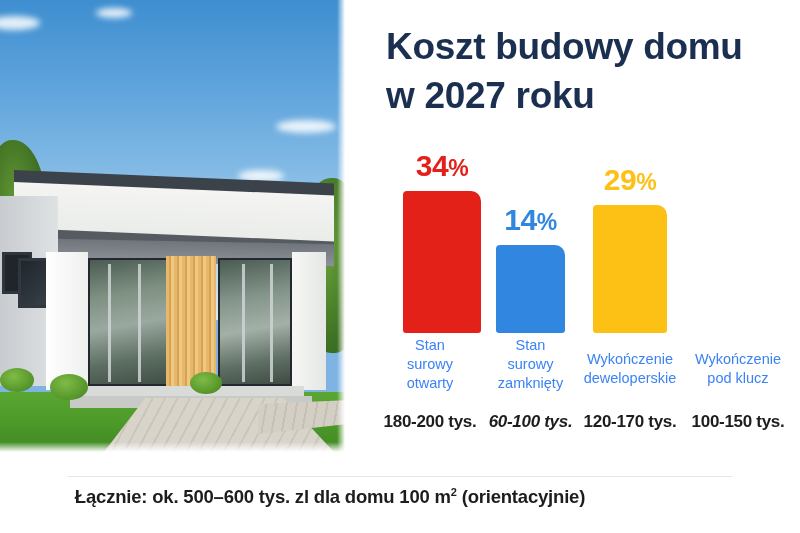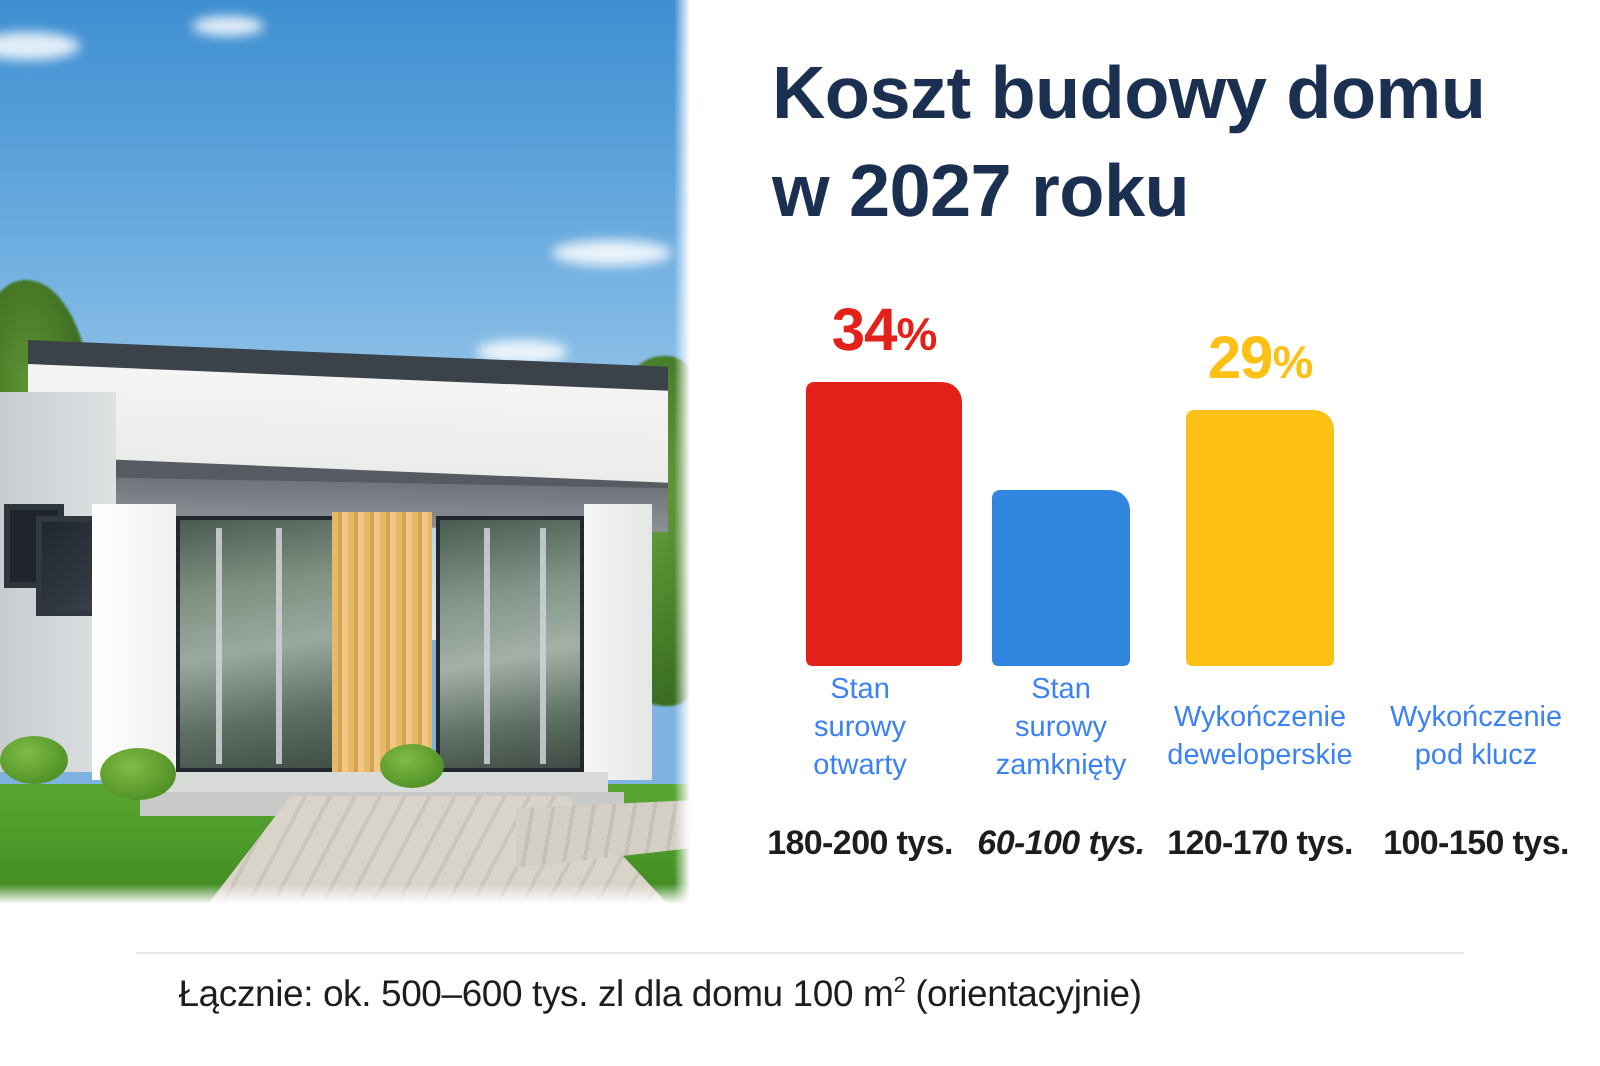--- a/index.html
+++ b/index.html
@@ -307,21 +307,21 @@
     left: 68px; top: 476px;
     width: 664px; height: 1px;
     background: #e6e6e6;
   }
   .footer {
     position: absolute;
     left: 0; top: 486px;
     width: 660px;
     text-align: center;
     font-size: 18.5px;
-    font-weight: normal;
+    font-weight: bold;
     color: #1d1d1d;
     letter-spacing: -0.2px;
   }
   .footer sup { font-size: 11px; vertical-align: super; }
 </style>
 </head>
 <body>
 
 <div id="infographic">
 
@@ -379,20 +379,21 @@
       <div>Koszt budowy domu</div>
       <div>w 2027 roku</div>
     </div>
 
     <div class="chart" id="chart">
         <div class="bar-col" style="left: 58px; width: 78px;">
           <div class="pct" style="color: rgb(227, 33, 25); bottom: 150px;"><span>34</span><span class="sym">%</span></div>
           <div class="bar" style="height: 142px; background: rgb(227, 33, 25);"></div>
         </div>
         <div class="bar-col" style="left: 151px; width: 69px;">
+          <div class="pct" style="color: rgb(49, 134, 224); bottom: 96px;"><span>14</span><span class="sym">%</span></div>
           <div class="bar" style="height: 88px; background: rgb(49, 134, 224);"></div>
         </div>
         <div class="bar-col" style="left: 248px; width: 74px;">
           <div class="pct" style="color: rgb(253, 193, 22); bottom: 136px;"><span>29</span><span class="sym">%</span></div>
           <div class="bar" style="height: 128px; background: rgb(253, 193, 22);"></div>
         </div>
       </div>
     <div class="cat-row" id="catRow">
         <div class="cat" style="left: 34px; width: 102px; top: 0px;">
           <div>Stan</div>

